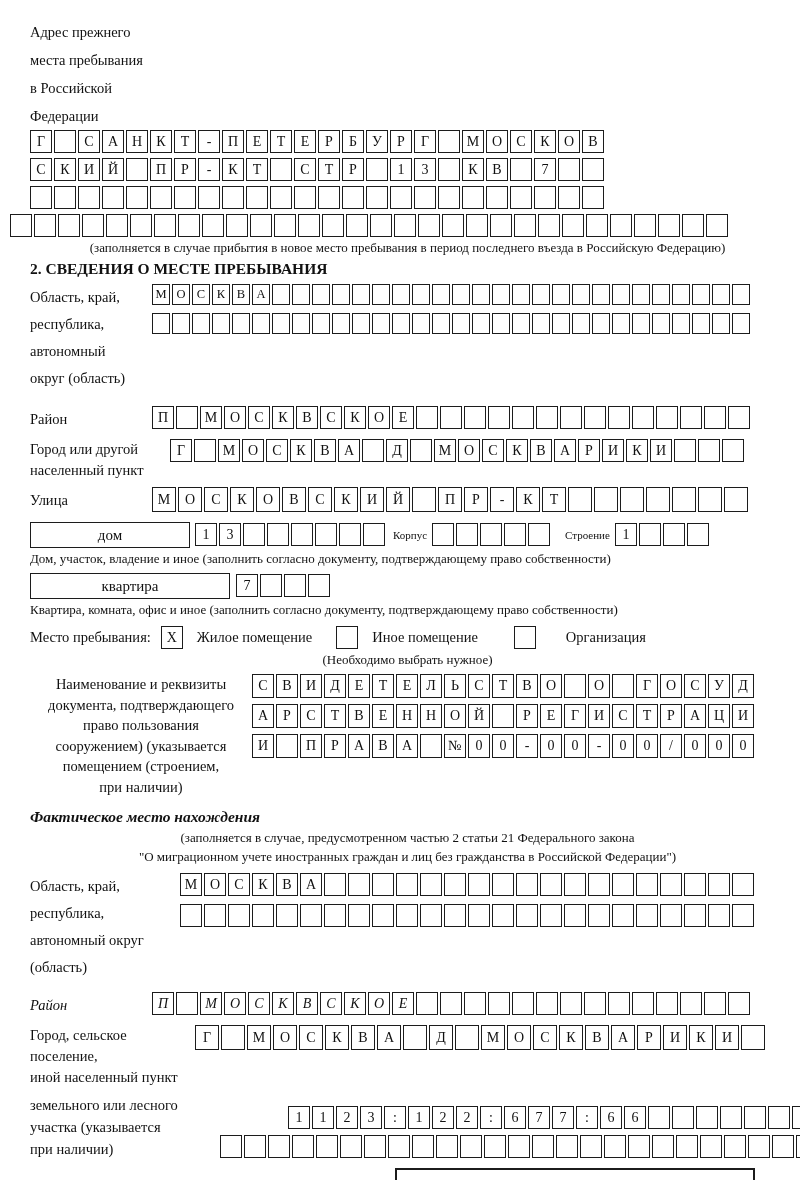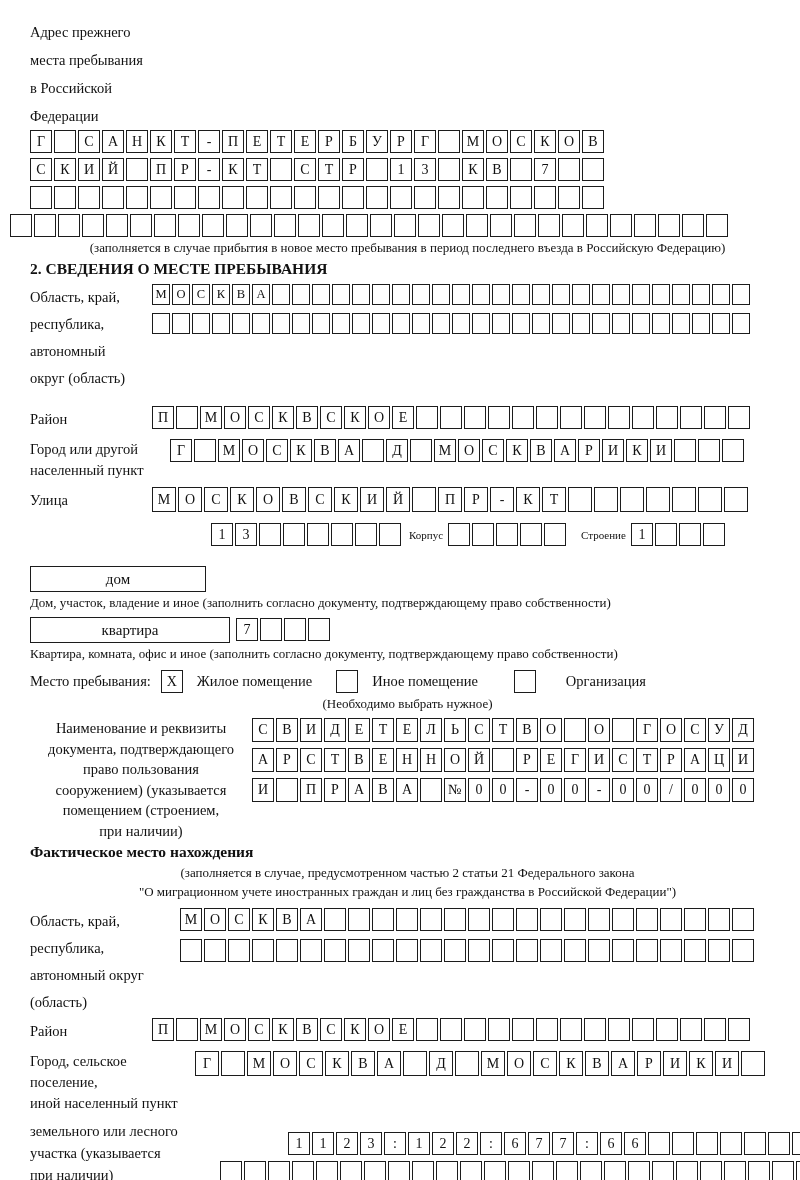--- a/index.html
+++ b/index.html
@@ -30,21 +30,21 @@
   .section-title{font-weight:bold;text-align:left;font-size:15.5px;}
   .bigfield{
     box-sizing:border-box;border:1.6px solid #1c1c1c;height:26px;
     display:flex;align-items:center;justify-content:center;
     font-size:15px;flex-shrink:0;background:#fff;
   }
   .inline-label{font-size:11px;line-height:26px;flex-shrink:0;}
   .w122{width:122px;} .w140{width:140px;} .w150{width:150px;} .w165{width:165px;}
   .w190{width:190px;} .w222{width:222px;text-align:center;}
   .mt4{margin-top:4px;} .mt6{margin-top:6px;} .mt8{margin-top:8px;}
-  .mt10{margin-top:2px;} .mt14{margin-top:14px;} .mt20{margin-top:2px;flex-direction:column;}
+  .mt10{margin-top:11px;font-style:italic;} .mt14{margin-top:14px;} .mt20{margin-top:2px;flex-direction:column;}
   .fullrow{margin-left:-20px;margin-top:5px;}
   .mesto{display:flex;align-items:center;font-size:14.5px;margin-top:8px;}
   .mesto .cells{margin:0 14px 0 10px;}
   .kad-r1{margin-left:68px;}
   .kad-r2{margin-left:0;}
   .kad-rows{display:flex;flex-direction:column;gap:6px;margin-top:12px;}
   .stamp{margin-left:365px;margin-top:8px;width:360px;height:178px;
     border:2px solid #1c1c1c;box-sizing:border-box;background:#fff;}
 </style>
 </head>
@@ -339,21 +339,21 @@
         <span class="cell"></span>
         <span class="cell"></span>
         <span class="cell"></span>
         <span class="cell"></span>
         <span class="cell"></span>
         <span class="cell"></span>
       </div>
   </div>
 
   <div class="row mt8" style="gap:5px;">
-    <div class="bigfield" style="width:176px;margin-top:44px;">дом</div>
+    <div class="bigfield" style="width:160px;">дом</div>
     <div class="cells cells-md" style="margin-top:1px;">
         <span class="cell">1</span>
         <span class="cell">3</span>
         <span class="cell"></span>
         <span class="cell"></span>
         <span class="cell"></span>
         <span class="cell"></span>
         <span class="cell"></span>
         <span class="cell"></span>
       </div>

